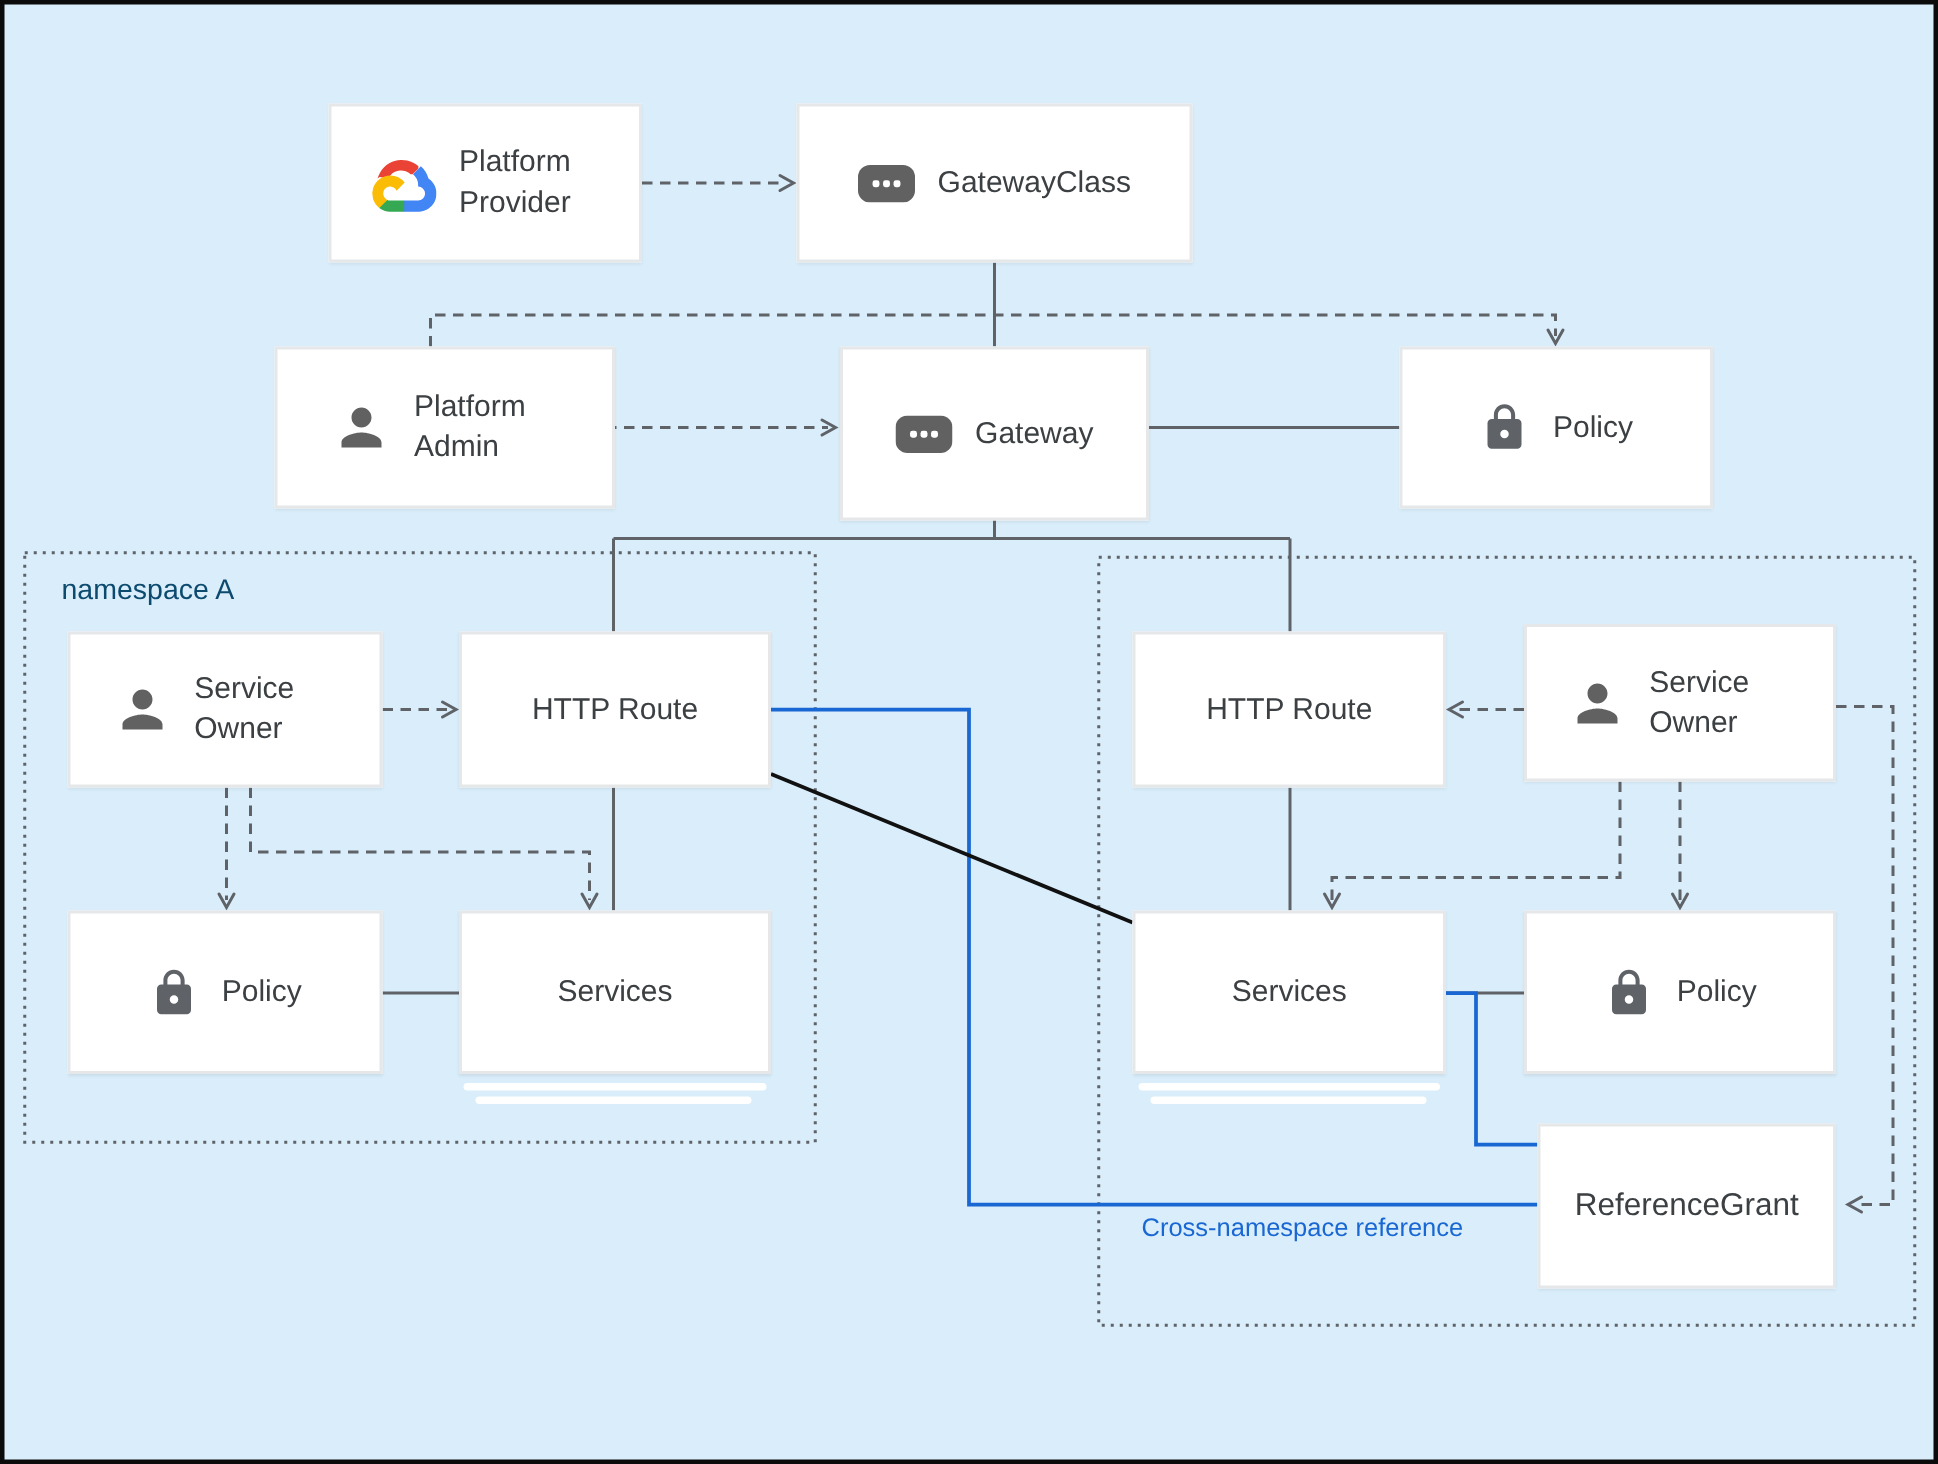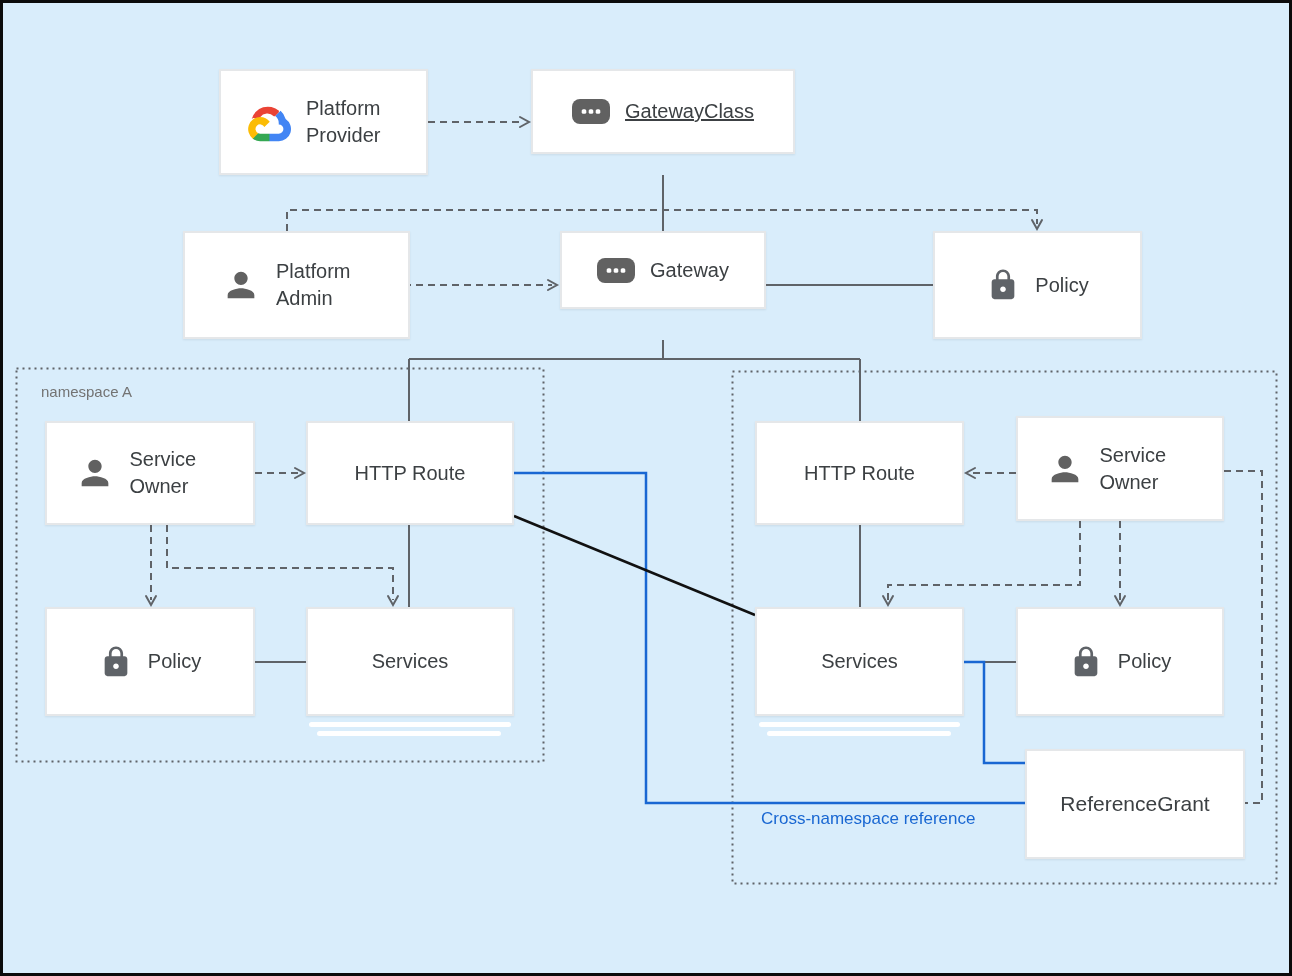--- a/index.html
+++ b/index.html
@@ -26,22 +26,22 @@
     color:#3C4043;
     font-size:20px;
     box-shadow:0 1px 2px rgba(60,64,67,0.10);
   }
   .node .lbl{white-space:nowrap;}
   .node .lbl.wrap{white-space:normal;max-width:96px;line-height:1.35;}
   .node .icon{display:flex;align-items:center;justify-content:center;flex:0 0 auto;}
   
   .ns-label{
     position:absolute;
-    font-size:15px;
-    color:#737373;
+    font-size:19px;
+    color:#0c4a6e;
   }
   
   .stackbar{
     position:absolute;
     height:5px;
     background:#ffffff;
     border-radius:3px;
   }
   .cross-label{
     position:absolute;
@@ -111,42 +111,42 @@
       <svg width="46" height="39" viewBox="0 2.8 24 21.8">
         <path fill="#EA4335" d="M15.23 10.15h.73l2.08-2.08.1-.88A9.36 9.36 0 0 0 2.9 11.76l.75-.53.03-.02 3.2.53s.45-.74.68-1.03a5.2 5.2 0 0 1 7.67-.56z"></path>
         <path fill="#4285F4" d="M21.86 11.76a9.4 9.4 0 0 0-2.83-4.56l-2.93 2.93a5.2 5.2 0 0 1 1.91 4.12v.52a2.6 2.6 0 0 1 0 5.2h-5.2l-.52.52v3.12l.52.52h5.2a6.76 6.76 0 0 0 3.85-12.37z"></path>
         <path fill="#34A853" d="M7.61 24.13h5.2v-4.16h-5.2a2.58 2.58 0 0 1-1.07-.24l-.74.23-2.1 2.08-.18.73a6.72 6.72 0 0 0 4.09 1.36z"></path>
         <path fill="#FBBC05" d="M7.61 10.6a6.77 6.77 0 0 0-4.08 12.12l3.01-3.01a2.6 2.6 0 1 1 3.44-3.44l3.01-3.01A6.75 6.75 0 0 0 7.61 10.6z"></path>
       </svg>
     </span>
     <span class="lbl wrap">Platform Provider</span>
   </div>
 
-  <div class="node" style="left:528px;top:66px;width:264px;height:85px;text-decoration:underline;">
+  <div class="node" style="left:528px;top:66px;width:264px;height:106px;">
     <span class="icon">
       <svg width="38" height="25" viewBox="0 0 38 25">
         <rect x="0" y="0" width="38" height="25" rx="8" fill="#616161"></rect>
         <rect x="9.7" y="10.2" width="4.6" height="4.6" rx="1.6" fill="#ffffff"></rect>
         <rect x="16.7" y="10.2" width="4.6" height="4.6" rx="1.6" fill="#ffffff"></rect>
         <rect x="23.7" y="10.2" width="4.6" height="4.6" rx="1.6" fill="#ffffff"></rect>
       </svg>
     </span>
     <span class="lbl">GatewayClass</span>
   </div>
 
   <div class="node" style="left:180px;top:228px;width:227px;height:108px;">
     <span class="icon">
       <svg width="40" height="40" viewBox="0 0 24 24" fill="#616161">
         <path d="M12 12c2.21 0 4-1.79 4-4s-1.79-4-4-4-4 1.79-4 4 1.79 4 4 4zm0 2c-2.67 0-8 1.34-8 4v2h16v-2c0-2.66-5.33-4-8-4z"></path>
       </svg>
     </span>
     <span class="lbl wrap">Platform Admin</span>
   </div>
 
-  <div class="node" style="left:557px;top:228px;width:206px;height:78px;">
+  <div class="node" style="left:557px;top:228px;width:206px;height:116px;">
     <span class="icon">
       <svg width="38" height="25" viewBox="0 0 38 25">
         <rect x="0" y="0" width="38" height="25" rx="8" fill="#616161"></rect>
         <rect x="9.7" y="10.2" width="4.6" height="4.6" rx="1.6" fill="#ffffff"></rect>
         <rect x="16.7" y="10.2" width="4.6" height="4.6" rx="1.6" fill="#ffffff"></rect>
         <rect x="23.7" y="10.2" width="4.6" height="4.6" rx="1.6" fill="#ffffff"></rect>
       </svg>
     </span>
     <span class="lbl">Gateway</span>
   </div>
@@ -209,19 +209,19 @@
 
   <div class="node" style="left:1013px;top:604px;width:208px;height:109px;">
     <span class="icon">
       <svg width="34" height="34" viewBox="0 0 24 24" fill="#5F6368">
         <path d="M18 8h-1V6c0-2.76-2.24-5-5-5S7 3.24 7 6v2H6c-1.1 0-2 .9-2 2v10c0 1.1.9 2 2 2h12c1.1 0 2-.9 2-2V10c0-1.1-.9-2-2-2zm-6 9c-1.1 0-2-.9-2-2s.9-2 2-2 2 .9 2 2-.9 2-2 2zm3.1-9H8.9V6c0-1.71 1.39-3.1 3.1-3.1 1.71 0 3.1 1.39 3.1 3.1v2z"></path>
       </svg>
     </span>
     <span class="lbl">Policy</span>
   </div>
 
-  <div class="node" style="left:1022px;top:746px;width:220px;height:110px;font-size:21px;">
+  <div class="node" style="left:1022px;top:746px;width:199px;height:110px;font-size:21px;">
     <span class="lbl">ReferenceGrant</span>
   </div>
 
   <div class="cross-label" style="left:758px;top:806px;">Cross-namespace reference</div>
 
 </div>
 
 </body></html>

